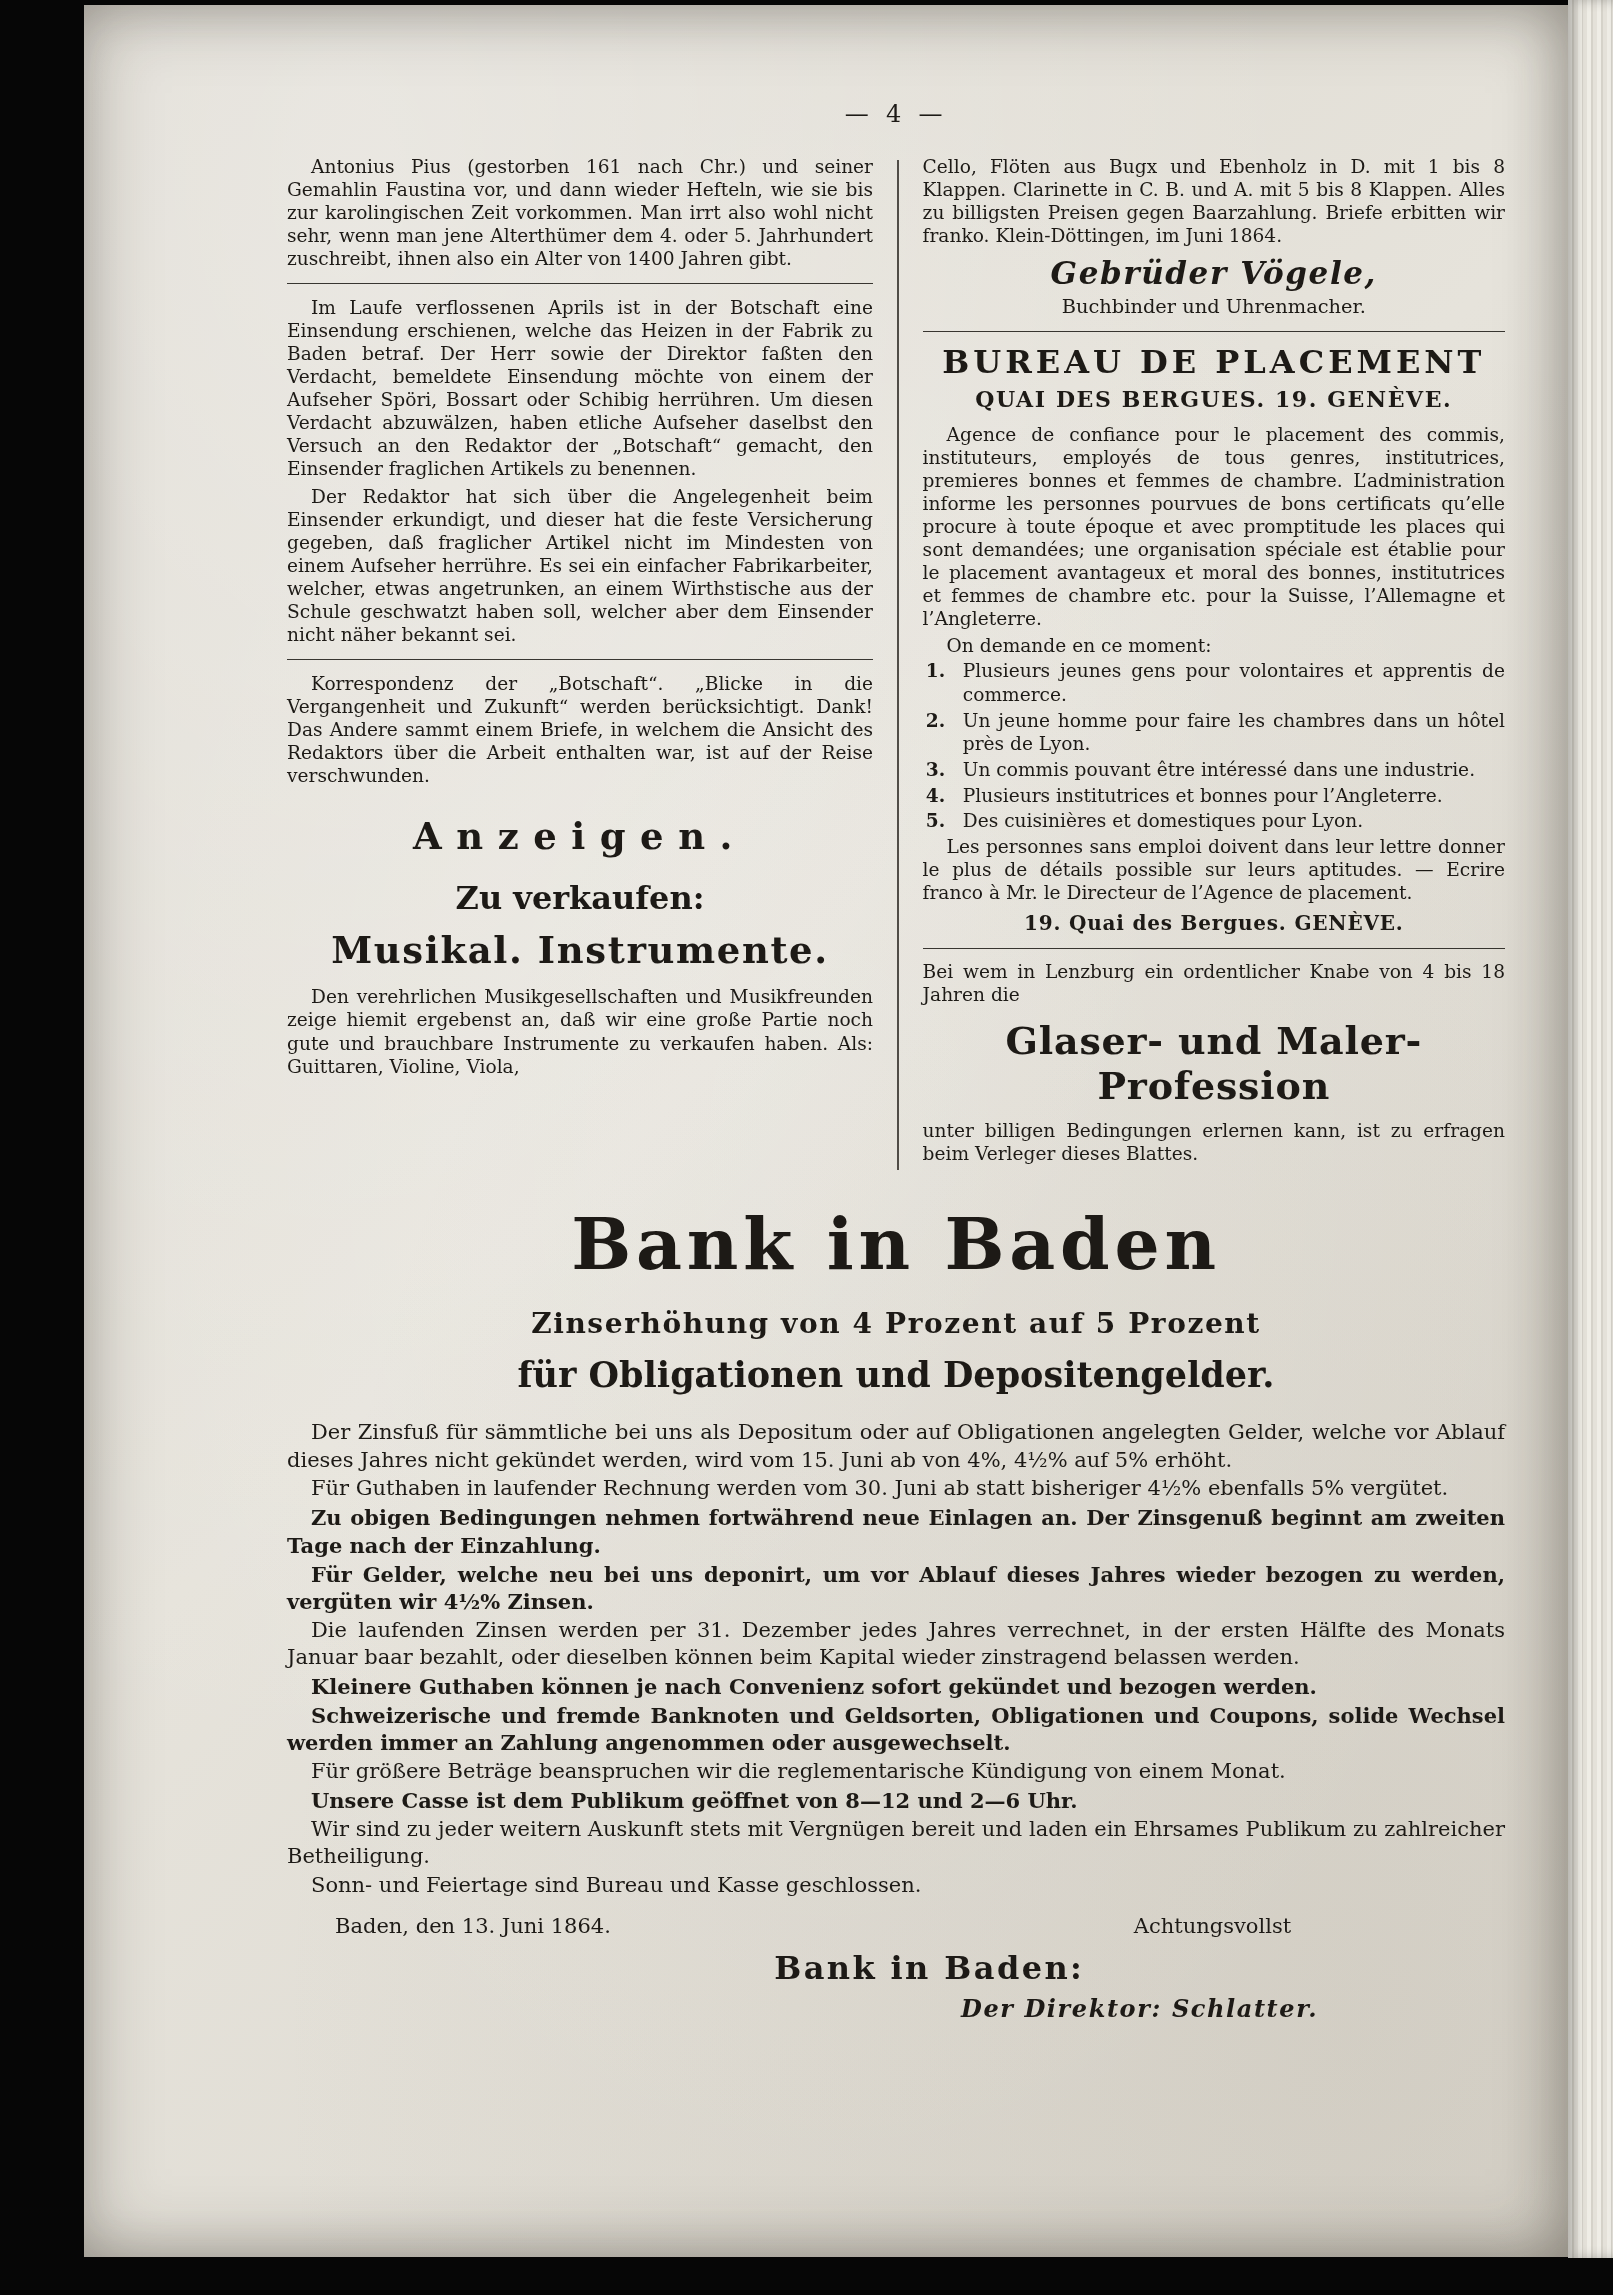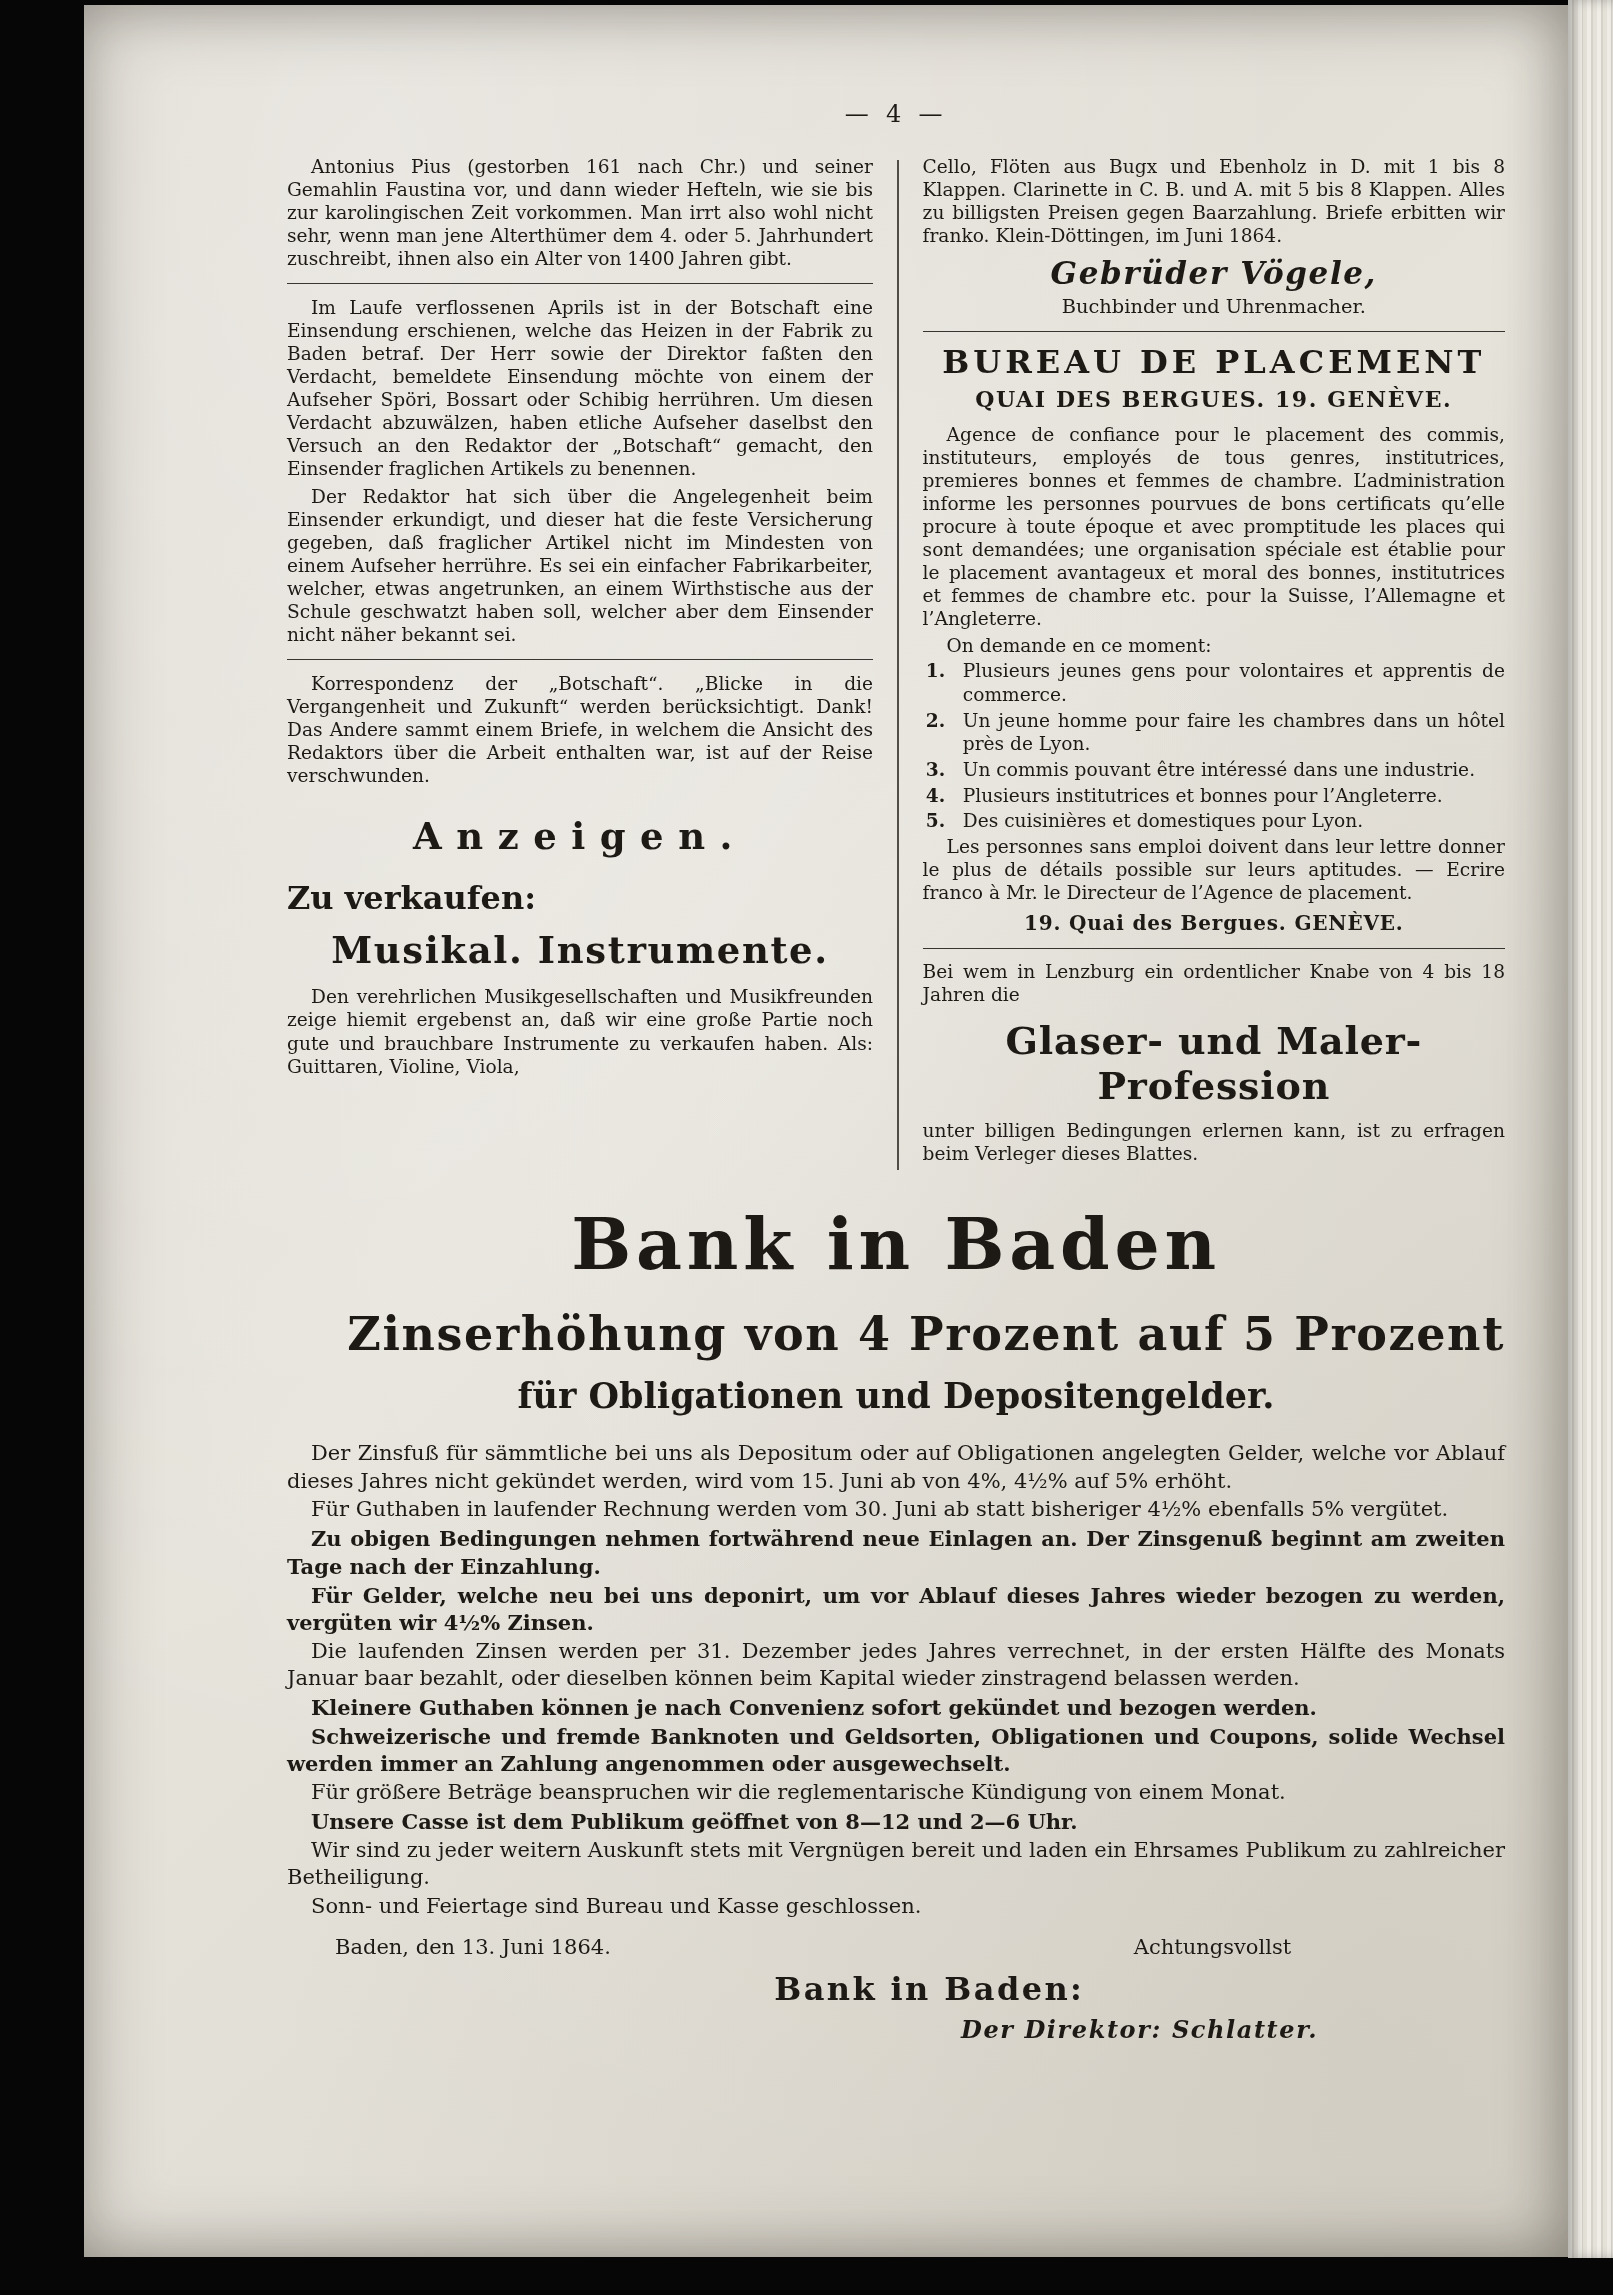--- a/index.html
+++ b/index.html
@@ -38,37 +38,37 @@
   .p{
     font-size:18.6px;line-height:1.24;text-align:justify;margin:0 0 4.8px 0;text-indent:24px;
   }
   .p.noindent{text-indent:0;}
   .rule{border:none;border-top:1.6px solid rgba(25,22,18,0.85);margin:13px 0 11.3px 0;}
   .rule.thin{border-top-width:0.8px;}
   .h-anzeigen{
     text-align:center;font-size:37px;font-weight:bold;letter-spacing:14.5px;
     margin:27.4px 0 21px 0;
   }
-  .h-verkaufen{font-size:32px;font-weight:bold;margin:6.5px 0 11.3px 0;}
+  .h-verkaufen{text-align:center;font-size:32px;font-weight:bold;margin:6.5px 0 11.3px 0;}
   .h-musikal{text-align:center;font-size:37px;font-weight:bold;margin:0 0 13px 0;letter-spacing:1.6px;}
   .vogele-name{text-align:center;font-size:31px;font-weight:bold;font-style:italic;margin:8px 0 3.2px 0;letter-spacing:1.6px;}
   .vogele-sub{text-align:center;font-size:19.4px;margin:0 0 8px 0;}
   .bureau-title{text-align:center;font-size:32px;font-weight:bold;letter-spacing:4px;margin:11.3px 0 4.8px 0;}
   .bureau-sub{text-align:center;font-size:22px;font-weight:bold;letter-spacing:1.6px;margin:0 0 11.3px 0;}
   .on-demande{font-size:18.6px;text-indent:24px;margin:3.2px 0;}
   .demande-item{display:flex;font-size:18.6px;line-height:1.26;margin:2.4px 0;}
   .demande-item .num{width:37px;flex:none;font-weight:bold;padding-left:3.2px;}
   .demande-item .txt{flex:1;text-align:justify;}
   .bureau-address{font-size:20px;font-weight:bold;text-align:center;margin:6.5px 0 4.8px 0;letter-spacing:0.8px;}
   .glaser-heading{
     text-align:center;font-size:38px;font-weight:bold;margin:11.3px 0 11.3px 0;letter-spacing:0.8px;
   }
   .bank{margin-top:32px;}
   .bank-title{text-align:center;font-size:71px;font-weight:bold;letter-spacing:4.8px;margin:0 0 21px 0;}
-  .bank-sub1{text-align:right;font-size:46px;font-weight:bold;letter-spacing:1.6px;margin:0 0 14.5px 0;}
+  .bank-sub1{text-align:center;font-size:28px;font-weight:bold;letter-spacing:1.6px;margin:0 0 14.5px 0;}
   .bank-sub2{text-align:center;font-size:35px;font-weight:bold;margin:0 0 24px 0;}
   .bank .p{font-size:21px;line-height:1.3;margin-bottom:1.6px;}
   .bank .p.bold{font-weight:bold;}
   .bank-sign-row{display:flex;margin-top:14.5px;font-size:21px;}
   .bank-date{flex:1;padding-left:48px;}
   .bank-closing{flex:1;text-align:center;}
   .bank-sig1{width:60%;margin-left:40%;text-align:left;font-size:32px;font-weight:bold;letter-spacing:2.4px;margin-top:11.3px;}
   .bank-sig2{width:60%;margin-left:40%;text-align:center;font-size:24px;font-weight:bold;font-style:italic;margin-top:6.5px;letter-spacing:1.6px;}
 </style>
 </head>

